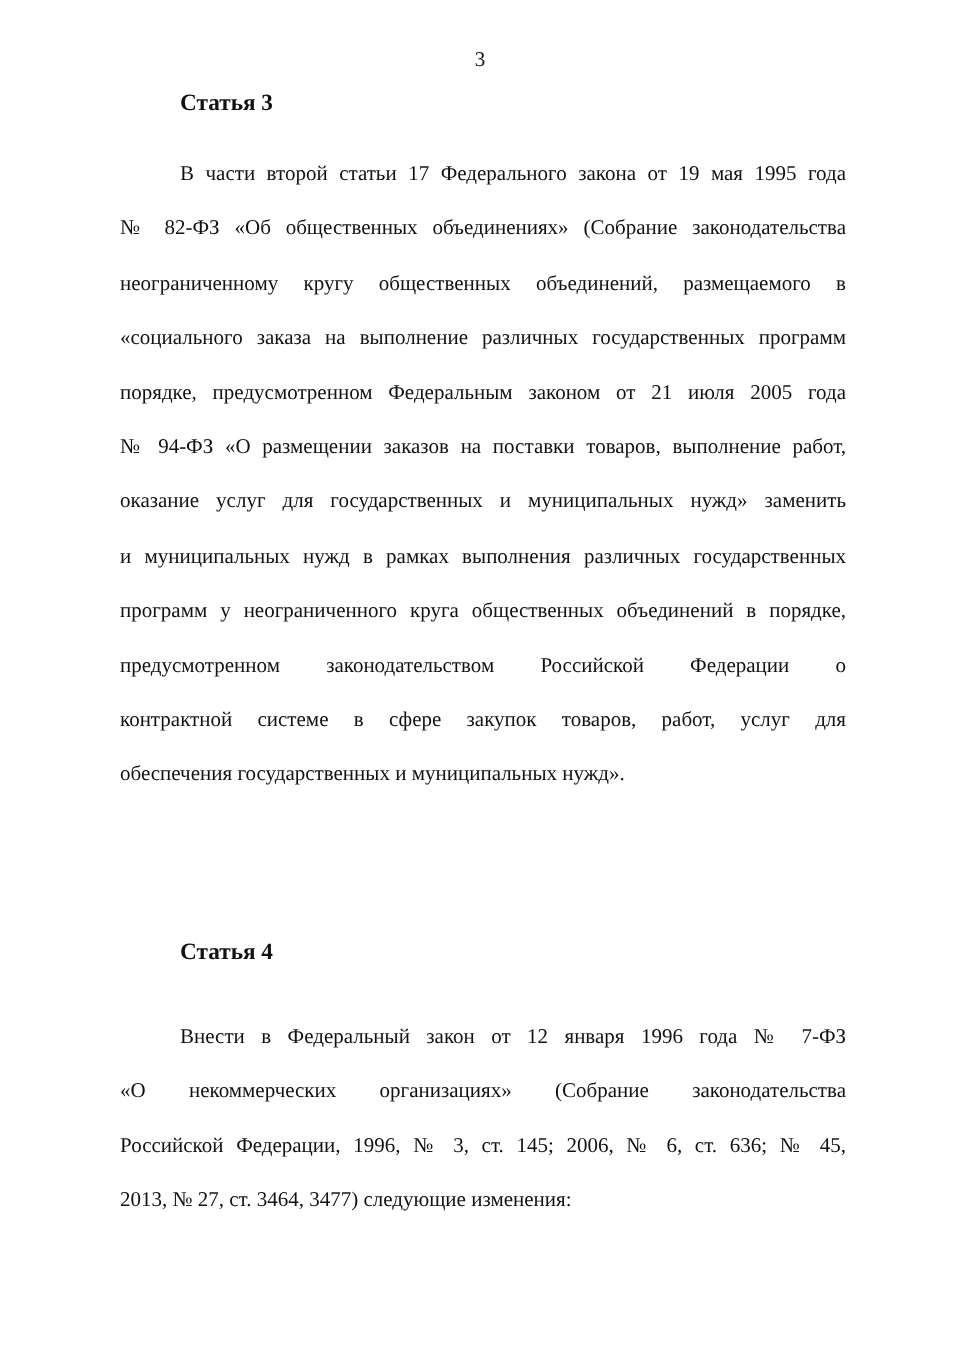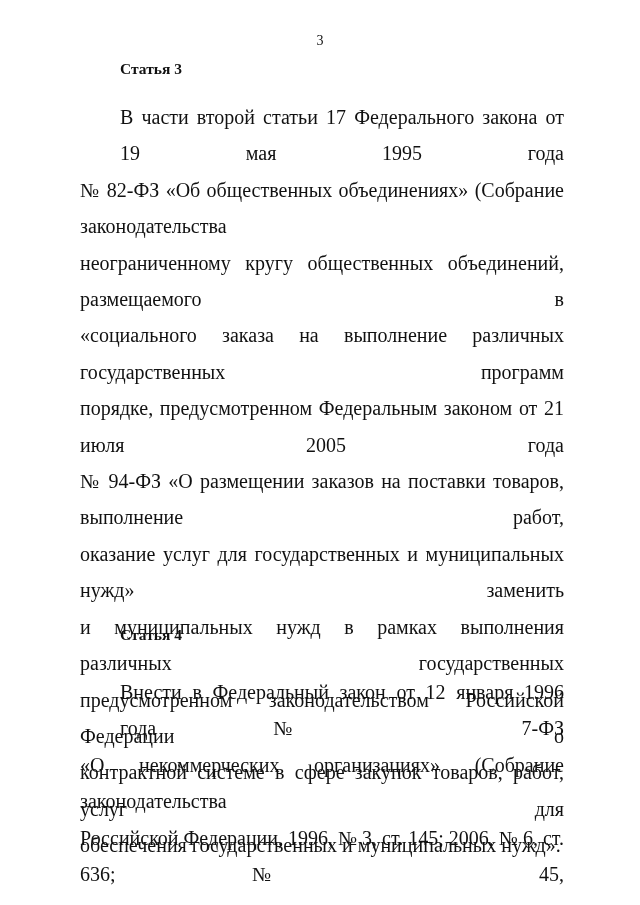--- a/index.html
+++ b/index.html
@@ -1,43 +1,45 @@
 <!DOCTYPE html>
 <html><head>
 <meta charset="utf-8">
 <style>
   html, body { margin:0; padding:0; background:#ffffff; }
   body { width:640px; height:905px; position:relative; overflow:hidden;
          font-family:"Liberation Serif", serif; color:#111; }
   .page-number { position:absolute; top:33px; left:0; width:640px; text-align:center; font-size:14px; }
   .heading { position:absolute; left:120px; font-weight:bold; font-size:15.5px; }
-  .para { position:absolute; left:80px; width:484px; font-size:20px; line-height:36.4px;
+  .para { position:absolute; left:80px; width:484px; font-size:14px; line-height:36.4px;
           text-align:justify; text-indent:40px; }
   .para .line { display:block; text-align:justify; text-align-last:justify; white-space:nowrap; }
   .para .line.last { text-align-last:left; }
   .para .line.first { padding-left:40px; }
 </style>
 </head>
 <body>
 
 <div class="page-number">3</div>
 
 <div class="heading" style="top:60px;">Статья 3</div>
 <div class="para" style="top:99px; text-indent:0;">
   <span class="line first" style="white-space: normal; text-align-last: justify;">В части второй статьи 17 Федерального закона от 19 мая 1995 года</span>
   <span class="line" style="white-space: normal; text-align-last: justify;">№ 82-ФЗ «Об общественных объединениях» (Собрание законодательства</span>
   <span class="line" style="white-space: normal; text-align-last: justify;">неограниченному кругу общественных объединений, размещаемого в</span>
   <span class="line" style="white-space: normal; text-align-last: justify;">«социального заказа на выполнение различных государственных программ</span>
   <span class="line" style="white-space: normal; text-align-last: justify;">порядке, предусмотренном Федеральным законом от 21 июля 2005 года</span>
   <span class="line" style="white-space: normal; text-align-last: justify;">№ 94-ФЗ «О размещении заказов на поставки товаров, выполнение работ,</span>
   <span class="line" style="white-space: normal; text-align-last: justify;">оказание услуг для государственных и муниципальных нужд» заменить</span>
   <span class="line" style="white-space: normal; text-align-last: justify;">и муниципальных нужд в рамках выполнения различных государственных</span>
+  <span class="line" style="white-space: normal; text-align-last: justify;">программ у неограниченного круга общественных объединений в порядке,</span>
   <span class="line" style="white-space: normal; text-align-last: justify; font-family: Liberation Serif, serif;">предусмотренном законодательством Российской Федерации о</span>
   <span class="line" style="white-space: normal; text-align-last: justify;">контрактной системе в сфере закупок товаров, работ, услуг для</span>
   <span class="line last">обеспечения государственных и муниципальных нужд».</span>
 </div>
 
 <div class="heading" style="top:626px;">Статья 4</div>
 <div class="para" style="top:674px; text-indent:0;font-family:Liberation Serif, serif;">
   <span class="line first" style="white-space: normal; text-align-last: justify;">Внести в Федеральный закон от 12 января 1996 года № 7-ФЗ</span>
   <span class="line" style="white-space: normal; text-align-last: justify;">«О некоммерческих организациях» (Собрание законодательства</span>
   <span class="line" style="white-space: normal; text-align-last: justify;">Российской Федерации, 1996, № 3, ст. 145; 2006, № 6, ст. 636; № 45,</span>
+  <span class="line last">2013, № 27, ст. 3464, 3477) следующие изменения:</span>
 </div>
 
 </body></html>

